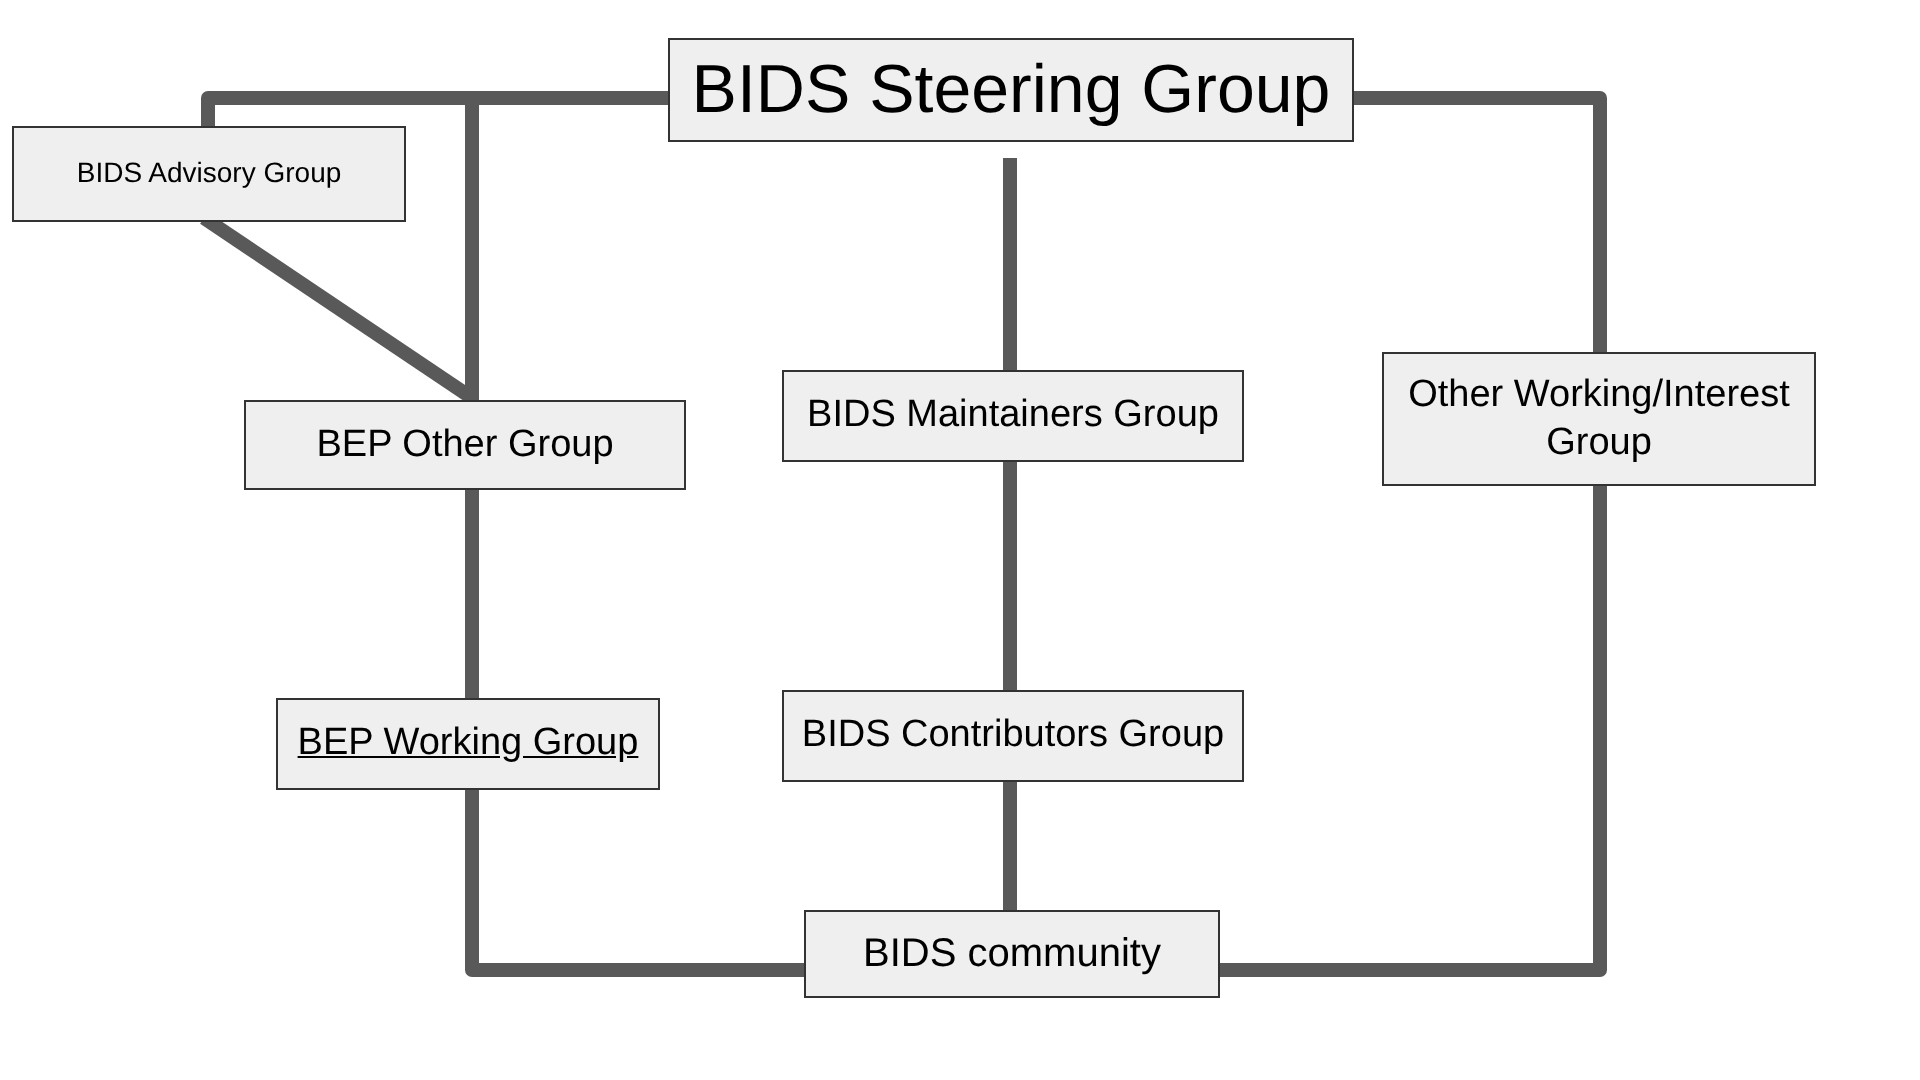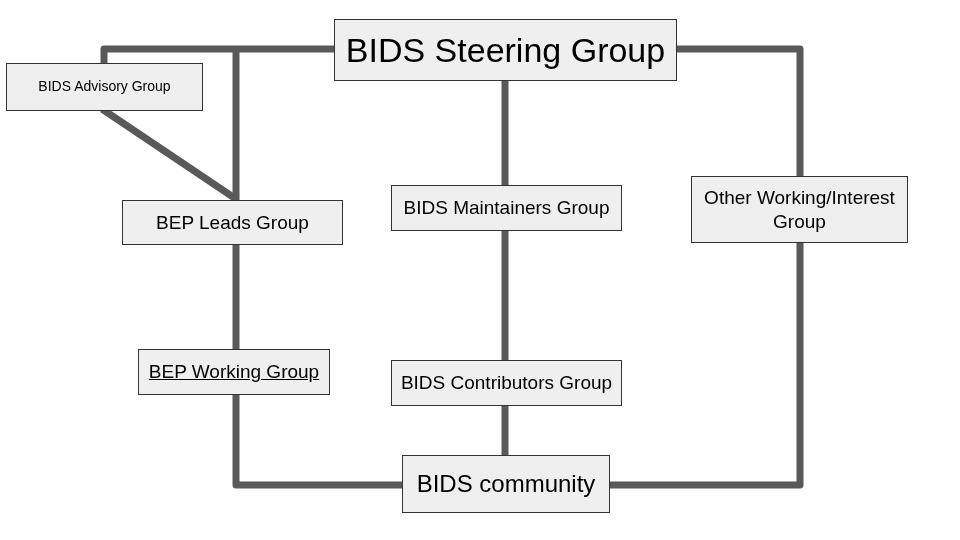--- a/index.html
+++ b/index.html
@@ -52,29 +52,29 @@
 
     <path class="edge" d="M334 49 L104 49 L104 72"></path>
 
     <path class="edge" d="M102 109 L236 199"></path>
 
     <path class="edge" d="M236 49 L236 485 L800 485 L800 49 L677 49"></path>
 
     <path class="edge" d="M505 79 L505 485"></path>
   </svg>
 
-  <div class="node" style="left:334px; top:19px; width:343px; height:62px; font-size:34px;">BIDS Steering Group</div>
+  <div class="node" style="left:334px; top:19px; width:343px; height:52px; font-size:34px;">BIDS Steering Group</div>
 
   <div class="node" style="left:6px; top:63px; width:197px; height:48px; font-size:14px;">BIDS Advisory Group</div>
 
-  <div class="node" style="left:122px; top:200px; width:221px; height:45px; font-size:19px;">BEP Leads Group</div>
+  <div class="node" style="left:122px; top:200px; width:221px; height:45px; font-size:19px;">BEP Other Group</div>
 
   <div class="node" style="left:391px; top:185px; width:231px; height:46px; font-size:19px;">BIDS Maintainers Group</div>
 
   <div class="node" style="left:691px; top:176px; width:217px; height:67px; font-size:19px;">Other Working/Interest Group</div>
 
   <div class="node" style="left:138px; top:349px; width:192px; height:46px; font-size:19px;text-decoration:underline;">BEP Working Group</div>
 
-  <div class="node" style="left:391px; top:360px; width:231px; height:46px; font-size:19px;">BIDS Contributors Group</div>
+  <div class="node" style="left:391px; top:345px; width:231px; height:46px; font-size:19px;">BIDS Contributors Group</div>
 
-  <div class="node" style="left:402px; top:455px; width:208px; height:58px; font-size:24px;">BIDS community</div>
+  <div class="node" style="left:402px; top:455px; width:208px; height:44px; font-size:20px;">BIDS community</div>
 
 </div>
 
 </body></html>

